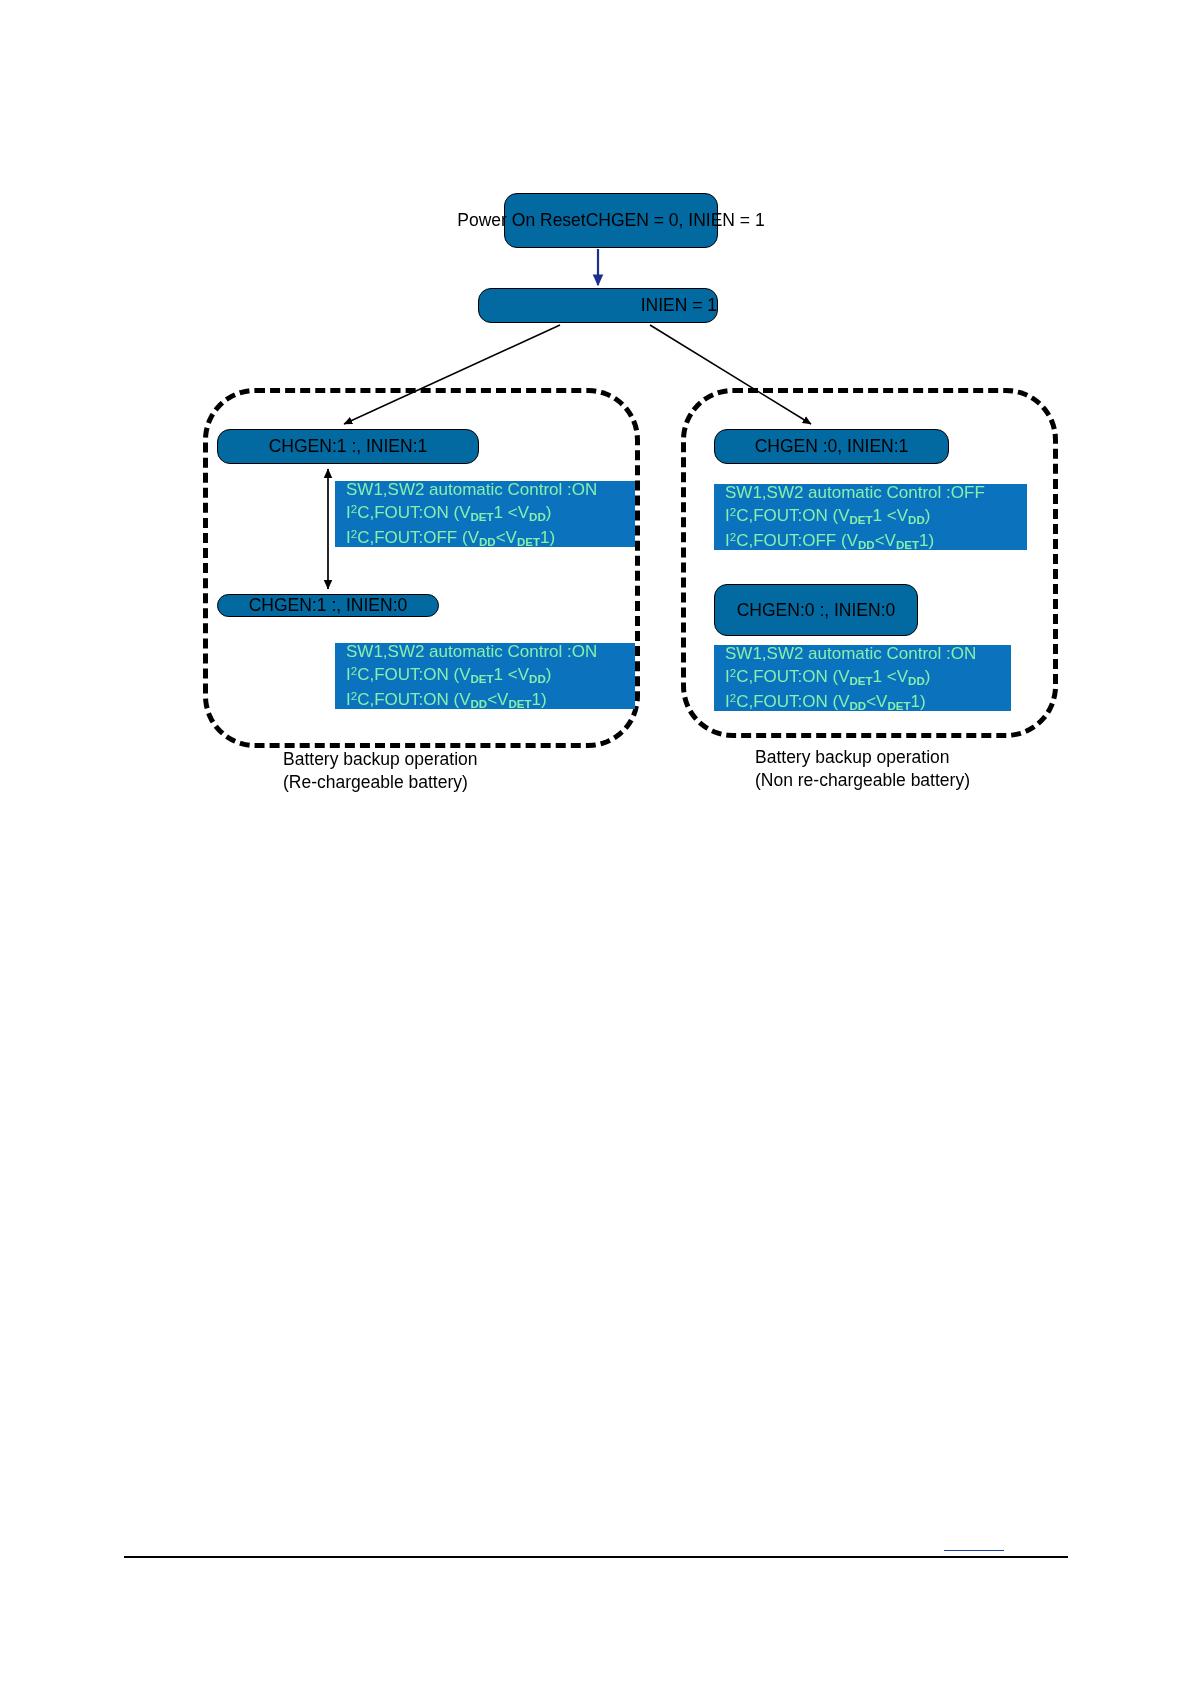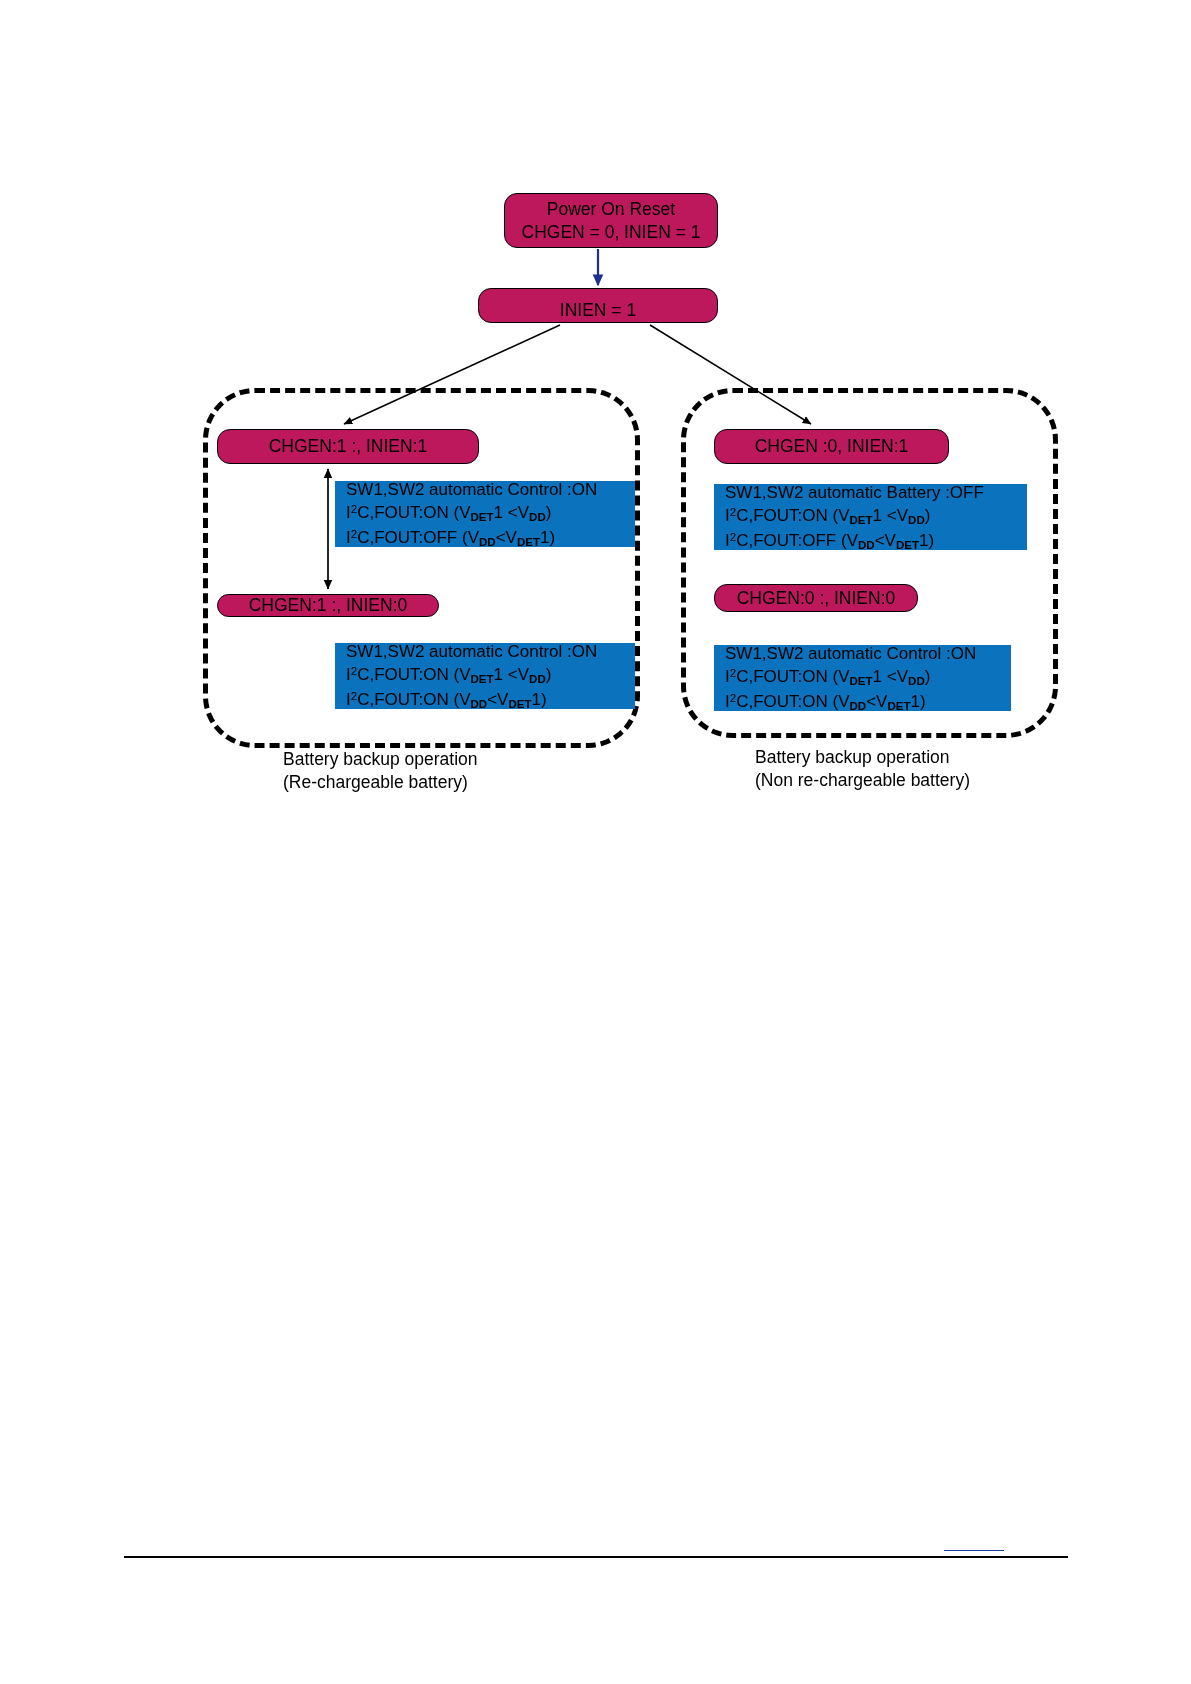--- a/index.html
+++ b/index.html
@@ -19,36 +19,35 @@
     position: absolute;
     inset: 0;
   }
   
   .abs { position: absolute; box-sizing: border-box; }
 
   
   .state-box {
     border: 1.4px solid #000000;
     border-radius: 13px;
-    background: #be185d;
+    background: #0369a1;
     display: flex;
-    flex-direction: column;
     align-items: center;
     justify-content: center;
     font-size: 17.5px;
     line-height: 1.30;
     white-space: nowrap;
     z-index: 5;
   }
   .state-box .line { display: block; }
 
   
   .info-box {
     background: #0b72bd;
-    color: #000000;
+    color: #86efac;
     font-size: 17px;
     line-height: 1.36;
     padding: 7px 0 7px 11px;
     display: flex;
     flex-direction: column;
     justify-content: center;
     white-space: nowrap;
     z-index: 4;
   }
   .info-box .line { display: block; }
@@ -132,26 +131,26 @@
   <div class="abs caption" style="left:283px; top:748px;">
     <span class="line">Battery backup operation</span>
     <span class="line">(Re-chargeable battery)</span>
   </div>
 
   <div class="abs state-box" style="left:714px; top:429px; width:235px; height:35px;">
     <span class="line">CHGEN :0, INIEN:1</span>
   </div>
 
   <div class="abs info-box" style="left:714px; top:484px; width:313px; height:66px;">
-    <span class="line">SW1,SW2  automatic Battery :OFF</span>
+    <span class="line">SW1,SW2  automatic Control :OFF</span>
     <span class="line"><span>I</span><sup>2</sup><span>C,FOUT:ON   (V</span><sub>DET</sub><span>1 &lt;V</span><sub>DD</sub><span>)</span></span>
     <span class="line"><span>I</span><sup>2</sup><span>C,FOUT:OFF  (V</span><sub>DD</sub><span>&lt;V</span><sub>DET</sub><span>1)</span></span>
   </div>
 
-  <div class="abs state-box" style="left:714px; top:584px; width:204px; height:28px;">
+  <div class="abs state-box" style="left:714px; top:584px; width:204px; height:52px;">
     <span class="line">CHGEN:0 :, INIEN:0</span>
   </div>
 
   <div class="abs info-box" style="left:714px; top:645px; width:297px; height:66px;">
     <span class="line">SW1,SW2  automatic Control :ON</span>
     <span class="line"><span>I</span><sup>2</sup><span>C,FOUT:ON  (V</span><sub>DET</sub><span>1 &lt;V</span><sub>DD</sub><span>)</span></span>
     <span class="line"><span>I</span><sup>2</sup><span>C,FOUT:ON  (V</span><sub>DD</sub><span>&lt;V</span><sub>DET</sub><span>1)</span></span>
   </div>
 
   <div class="abs caption" style="left:755px; top:746px;">

